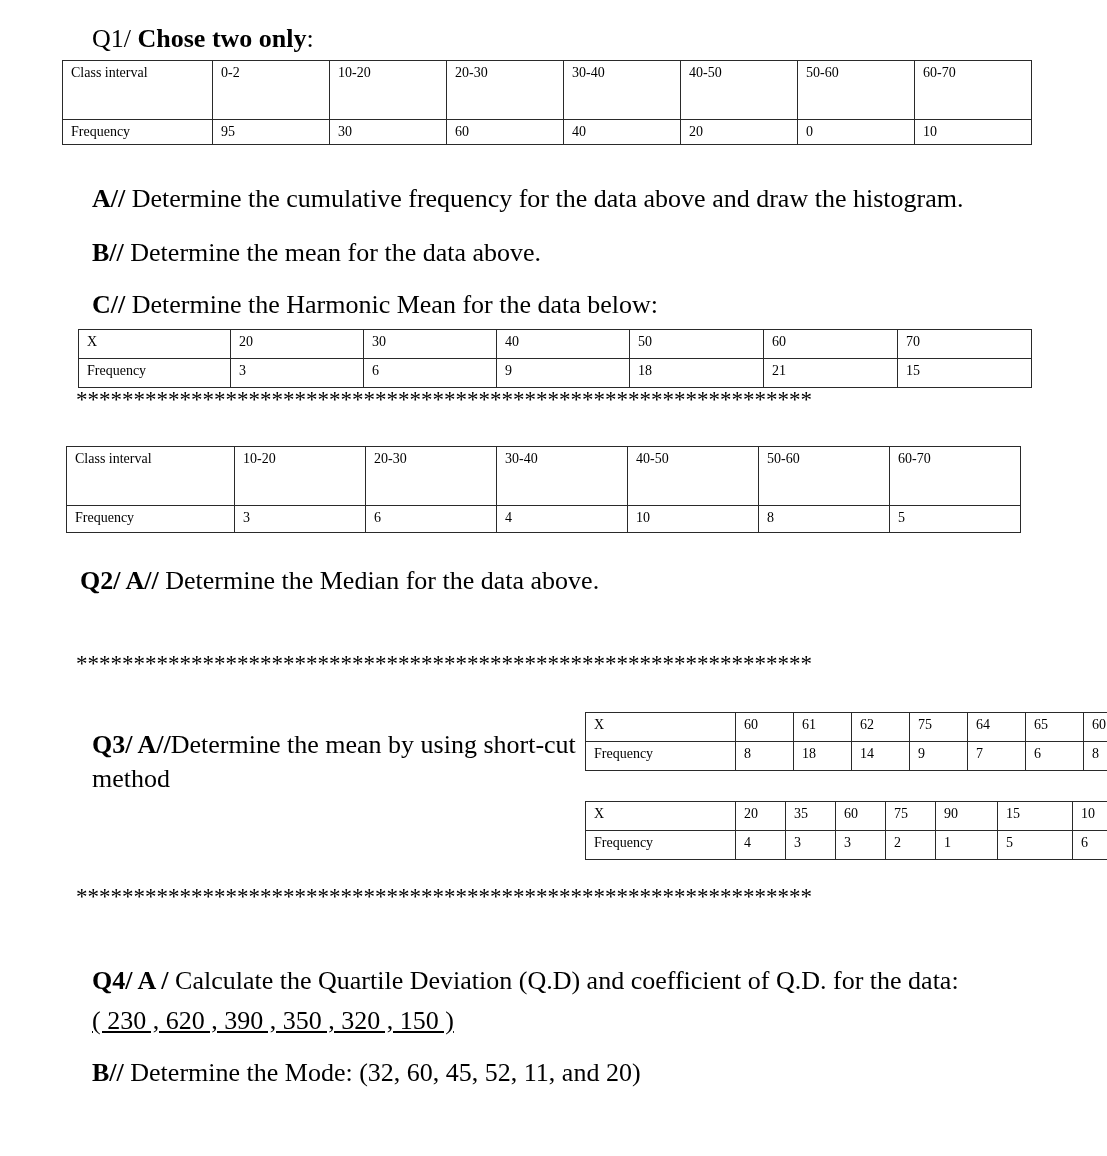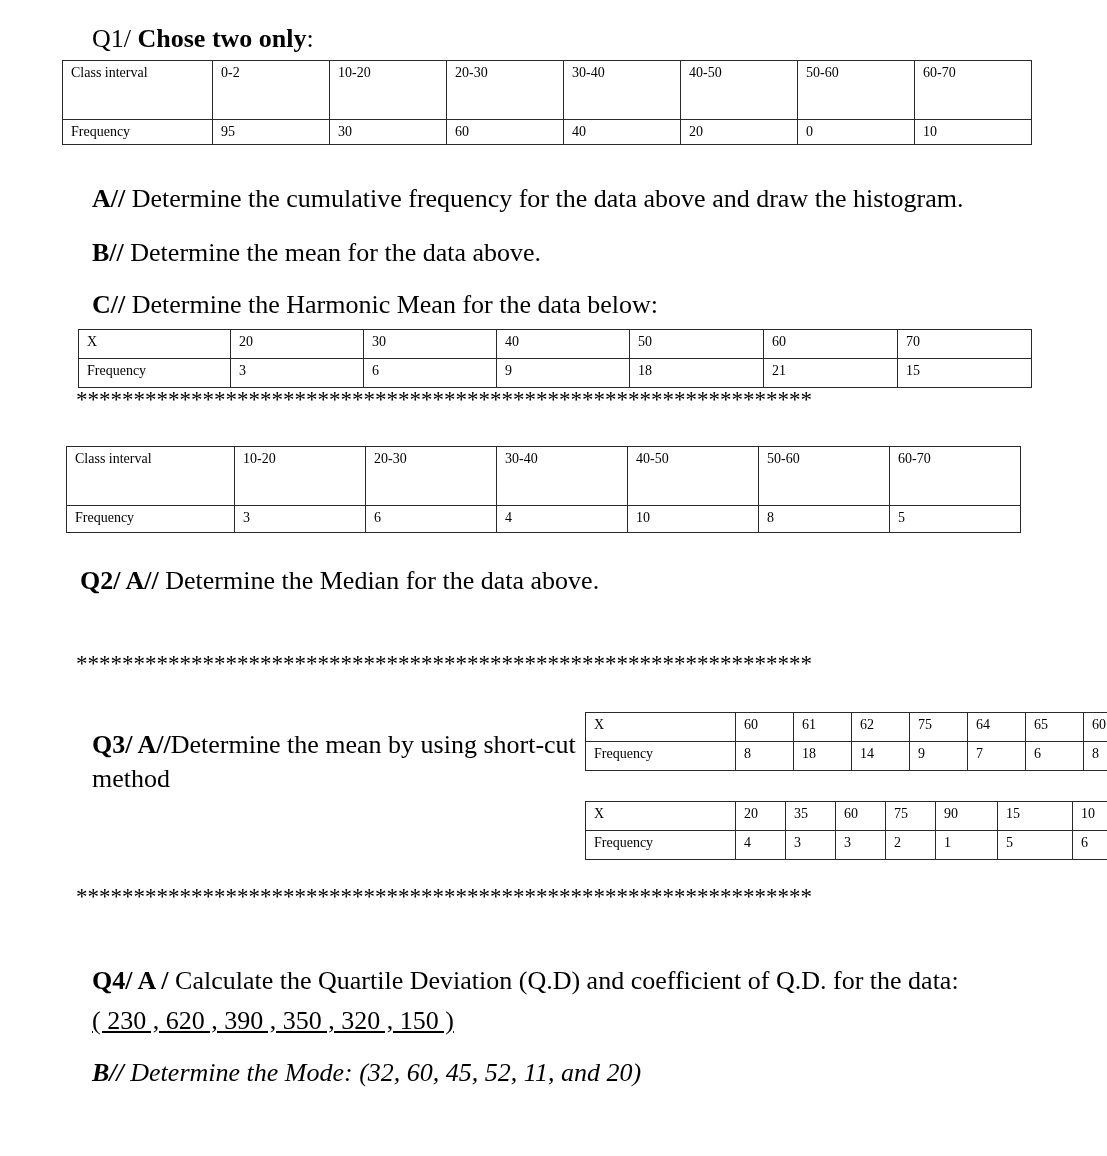--- a/index.html
+++ b/index.html
@@ -93,21 +93,21 @@
   #table-shortcut td { height: 22px; }
   #table-geometric { left: 585px; top: 801px; width: 560px; }
   #table-geometric td { height: 22px; }
 
   
   #stars-3 { left: 76px; top: 885px; }
 
   
   #q4-a { left: 76px; top: 948px; text-align: right; }
   #q4-a-data { left: 76px; top: 988px; text-decoration: underline; }
-  #q4-b { left: 76px; top: 1040px; font-style: italic; }
+  #q4-b { left: 76px; top: 1040px; }
 
   .stars {
     font-size: 23px;
     letter-spacing: 0px;
     line-height: 1;
     font-family: "Liberation Serif", "DejaVu Serif", serif;
     white-space: nowrap;
   }
 </style>
 </head>

